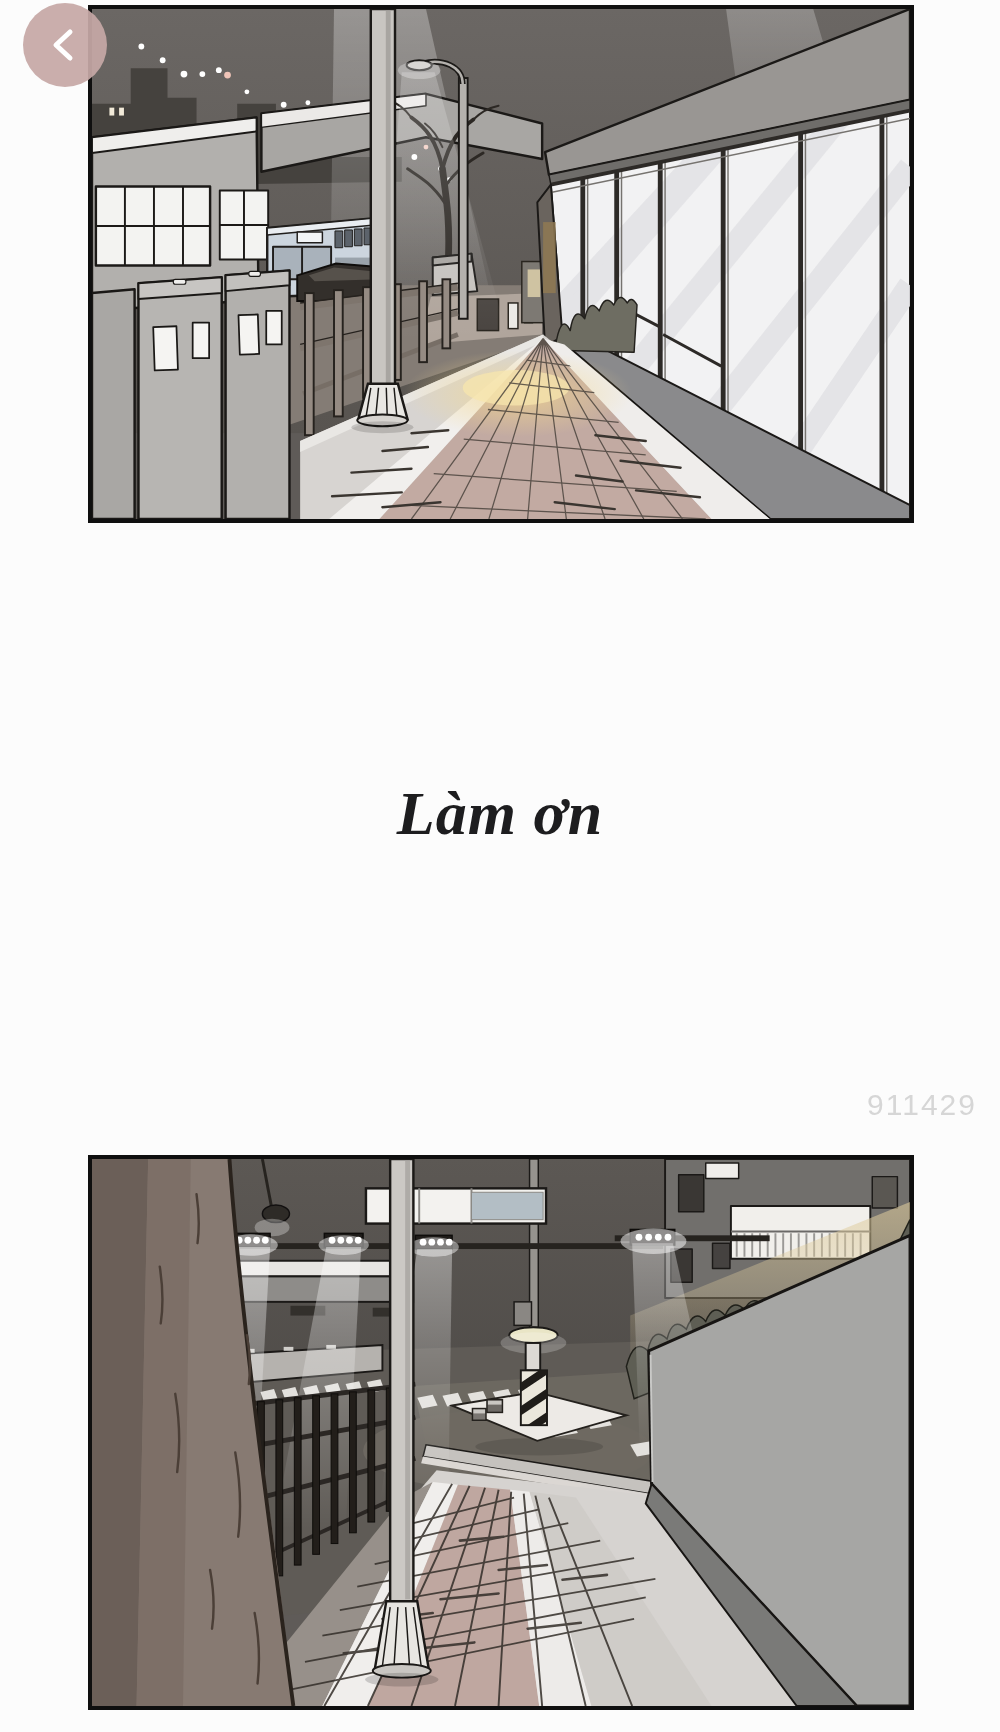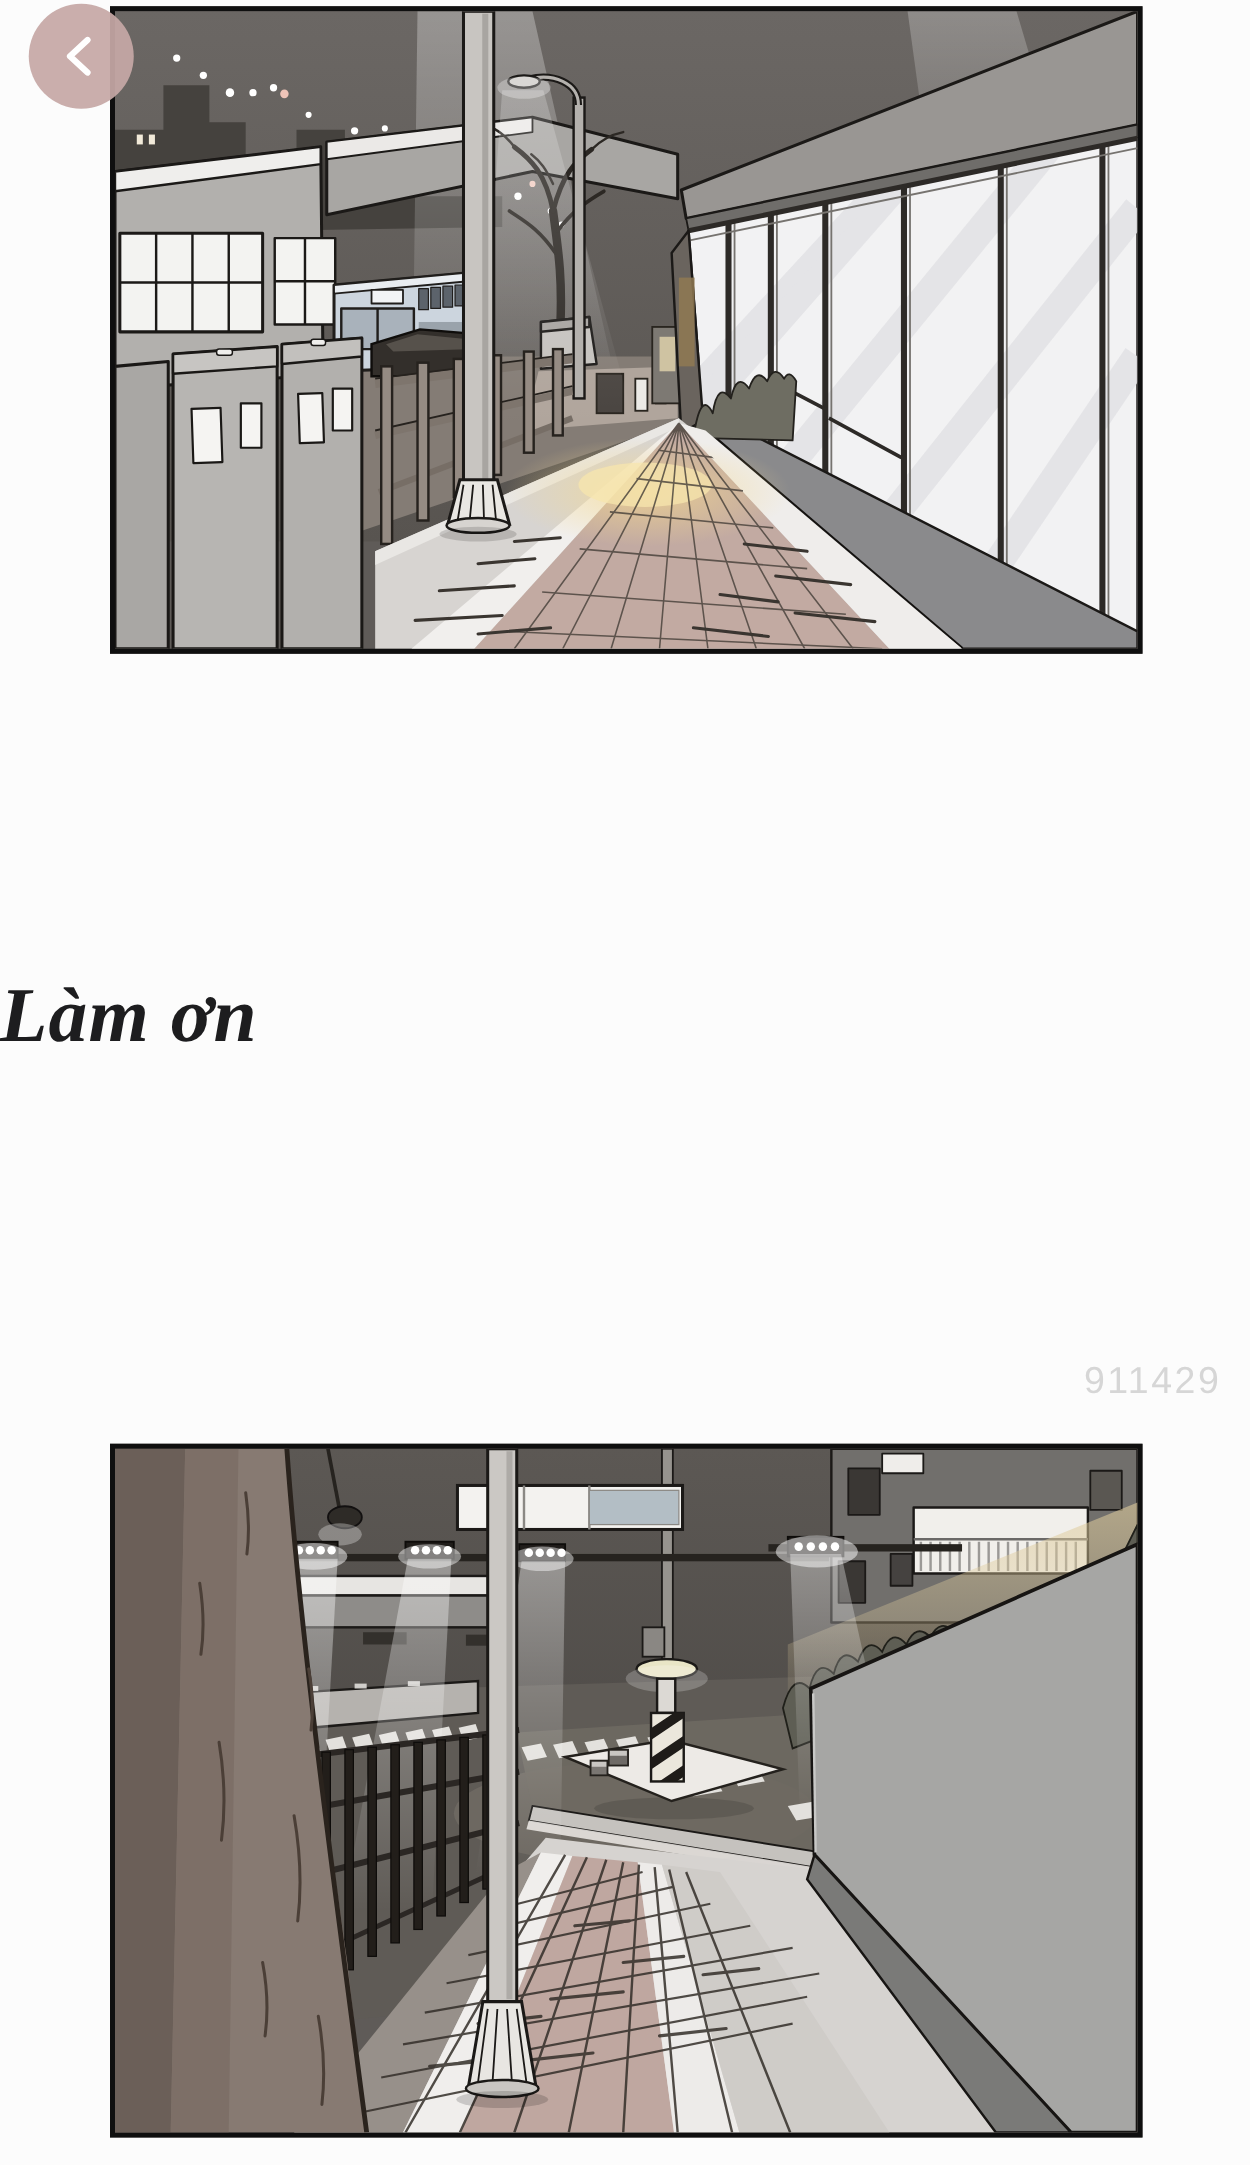--- a/index.html
+++ b/index.html
@@ -6,21 +6,21 @@
   .page{position:relative;width:1000px;height:1732px;background:#fcfcfc;overflow:hidden;
         font-family:"Liberation Sans",sans-serif;}
   .panel{position:absolute;left:88px;width:826px;margin:0;padding:0;
          border:4px solid #0f0f0f;background:#5f5b58;box-sizing:border-box;cursor:pointer;}
   .panel svg{display:block;width:100%;height:100%;}
   .panel-1{top:5px;height:518px;}
   .panel-2{top:1155px;height:555px;}
   .back-btn{position:absolute;left:23px;top:3px;width:84px;height:84px;border:none;border-radius:50%;
             background:rgba(198,168,166,.93);display:flex;align-items:center;justify-content:center;
             cursor:pointer;z-index:10;padding:0;}
-  .caption{position:absolute;left:0;top:778px;width:100%;
+  .caption{position:absolute;left:0;top:778px;width:100%;text-align:center;
            font-family:"Liberation Serif",serif;font-style:italic;font-weight:600;
            font-size:62px;letter-spacing:1px;color:#1d1d1f;}
   .watermark{position:absolute;right:23px;top:1088px;font-size:30px;letter-spacing:2px;
              color:#d6d6d6;text-align:right;}
 </style>
 </head>
 <body>
 
 <div class="page">
 

